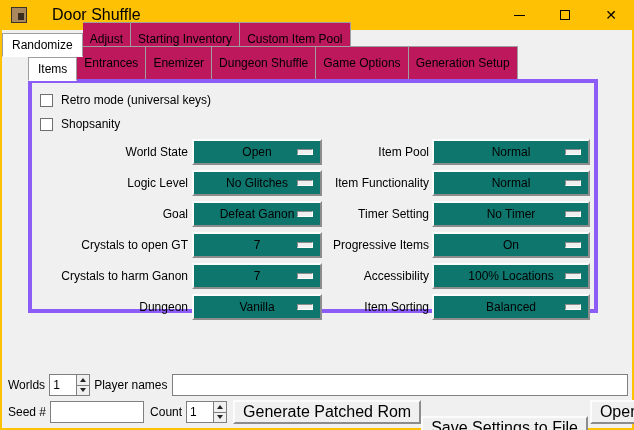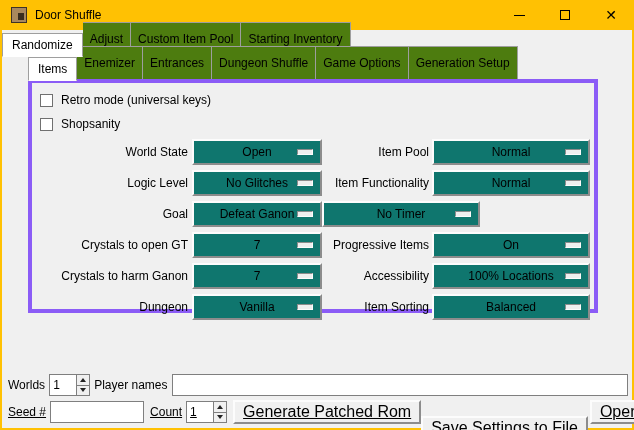--- a/index.html
+++ b/index.html
@@ -7,36 +7,36 @@
   body { font-family:"Liberation Sans", sans-serif; font-size:12px; color:#000; }
 
   .window { position:relative; width:634px; height:430px; background:#FFC103; overflow:hidden; }
 
   
   .titlebar { position:absolute; left:0; top:0; width:634px; height:30px; background:#FFC103;
               display:flex; align-items:center; }
   .app-icon { width:16px; height:16px; margin-left:11px; background:#a9885d;
               border:1px solid #3e3226; position:relative; }
   .app-icon .keyhole { position:absolute; right:2px; bottom:2px; width:6px; height:7px; background:#3a2d1e; }
-  .title-text { margin-left:8px; font-size:12px; color:#000; }
+  .title-text { margin-left:25px; font-size:16px; color:#000; }
   .win-controls { margin-left:auto; display:flex; height:30px; }
   .win-btn { width:46px; height:30px; display:flex; align-items:center; justify-content:center; }
   .glyph-min { width:11px; height:1px; background:#000; }
   .glyph-max { width:10px; height:10px; border:1px solid #000; }
   .glyph-close { font-size:14px; line-height:1; color:#000; }
 
   
   .client { position:absolute; left:2px; top:30px; width:630px; height:398px; background:#f0f0f0; }
 
   
   .tabs { position:absolute; display:flex; align-items:flex-end; height:24px; }
   .tabs-outer { left:0; top:2px; }
   .tabs-inner { left:26px; top:26px; }
   .tab { height:21px; padding:16px 7px; display:flex; align-items:center;
-         background:#4d7c0f; border:1px solid #9e9e9e; border-left:none; font-size:12px; white-space:nowrap; }
+         background:#be185d; border:1px solid #9e9e9e; border-left:none; font-size:12px; white-space:nowrap; }
   .tab:first-child { border-left:1px solid #9e9e9e; }
   .tab.selected { height:24px; background:#fff; border:1px solid #9e9e9e; border-bottom:1px solid #fff;
                   margin-bottom:-1px; position:relative; z-index:2; padding:0 9px; }
 
   
   .pane { position:absolute; left:26px; top:49px; width:570px; height:234px;
           background:#f0f0f0; border:4px solid #8b5cf6; padding:6px 0 0 0; }
 
   .cb-row { display:flex; align-items:center; height:22px; padding-left:8px; margin-bottom:2px; }
   .cb-box { width:13px; height:13px; background:#fff; border:1px solid #707070; margin-right:8px; flex:none; }
@@ -50,21 +50,21 @@
              display:flex; align-items:center; justify-content:center; font-size:12px; }
   .menubtn.w-l { width:130px; }
   .menubtn.w-r { width:158px; }
   .mb-value { text-align:center; }
   .mb-indicator { position:absolute; right:7px; top:50%; margin-top:-3px; width:16px; height:6px;
                   background:#efefef; border:1px solid; border-color:#8c8c8c #fcfcfc #fcfcfc #8c8c8c; }
 
   
   .brow { position:absolute; left:6px; right:4px; display:flex; align-items:center; }
   .brow-1 { top:344px; height:22px; }
-  .brow-2 { top:370px; height:24px;text-decoration:underline; }
+  .brow-2 { top:370px; height:24px; }
   .blabel { white-space:nowrap; }
 
   .entry { height:22px; background:#fff; border:1px solid #7f7f7f; padding:0 3px;
            font-family:"Liberation Sans", sans-serif; font-size:12px; outline:none; }
   .spin { display:flex; height:22px; border:1px solid #7f7f7f; background:#fff; }
   .spin input { border:none; outline:none; width:26px; padding:0 3px;
                 font-family:"Liberation Sans", sans-serif; font-size:12px; }
   .spin-arrows { width:13px; display:flex; flex-direction:column; border-left:1px solid #7f7f7f; }
   .spin-btn { flex:1; background:#f0f0f0; display:flex; align-items:center; justify-content:center; }
   .spin-btn.up { border-bottom:1px solid #7f7f7f; }
@@ -100,28 +100,28 @@
         <span class="glyph-close">✕</span>
       </div>
     </div>
   </div>
 
   <div class="client">
 
     <div class="tabs tabs-outer">
       <div class="tab selected">Randomize</div>
       <div class="tab">Adjust</div>
+      <div class="tab">Starting Inventory</div>
       <div class="tab">Custom Item Pool</div>
-      <div class="tab">Starting Inventory</div>
     </div>
 
     <div class="tabs tabs-inner">
       <div class="tab selected">Items</div>
+      <div class="tab">Entrances</div>
       <div class="tab">Enemizer</div>
-      <div class="tab">Entrances</div>
       <div class="tab">Dungeon Shuffle</div>
       <div class="tab">Game Options</div>
       <div class="tab">Generation Setup</div>
     </div>
 
     <div class="pane">
 
       <div class="cb-row">
         <span class="cb-box"></span>
         <span>Retro mode (universal keys)</span>
@@ -158,20 +158,21 @@
             <span class="mb-indicator"></span>
           </div>
         </div>
 
         <div class="opt-row">
           <span class="lbl-l">Goal</span>
           <div class="menubtn w-l">
             <span class="mb-value">Defeat Ganon</span>
             <span class="mb-indicator"></span>
           </div>
+          <span class="lbl-r">Timer Setting</span>
           <div class="menubtn w-r">
             <span class="mb-value">No Timer</span>
             <span class="mb-indicator"></span>
           </div>
         </div>
 
         <div class="opt-row">
           <span class="lbl-l">Crystals to open GT</span>
           <div class="menubtn w-l">
             <span class="mb-value">7</span>

